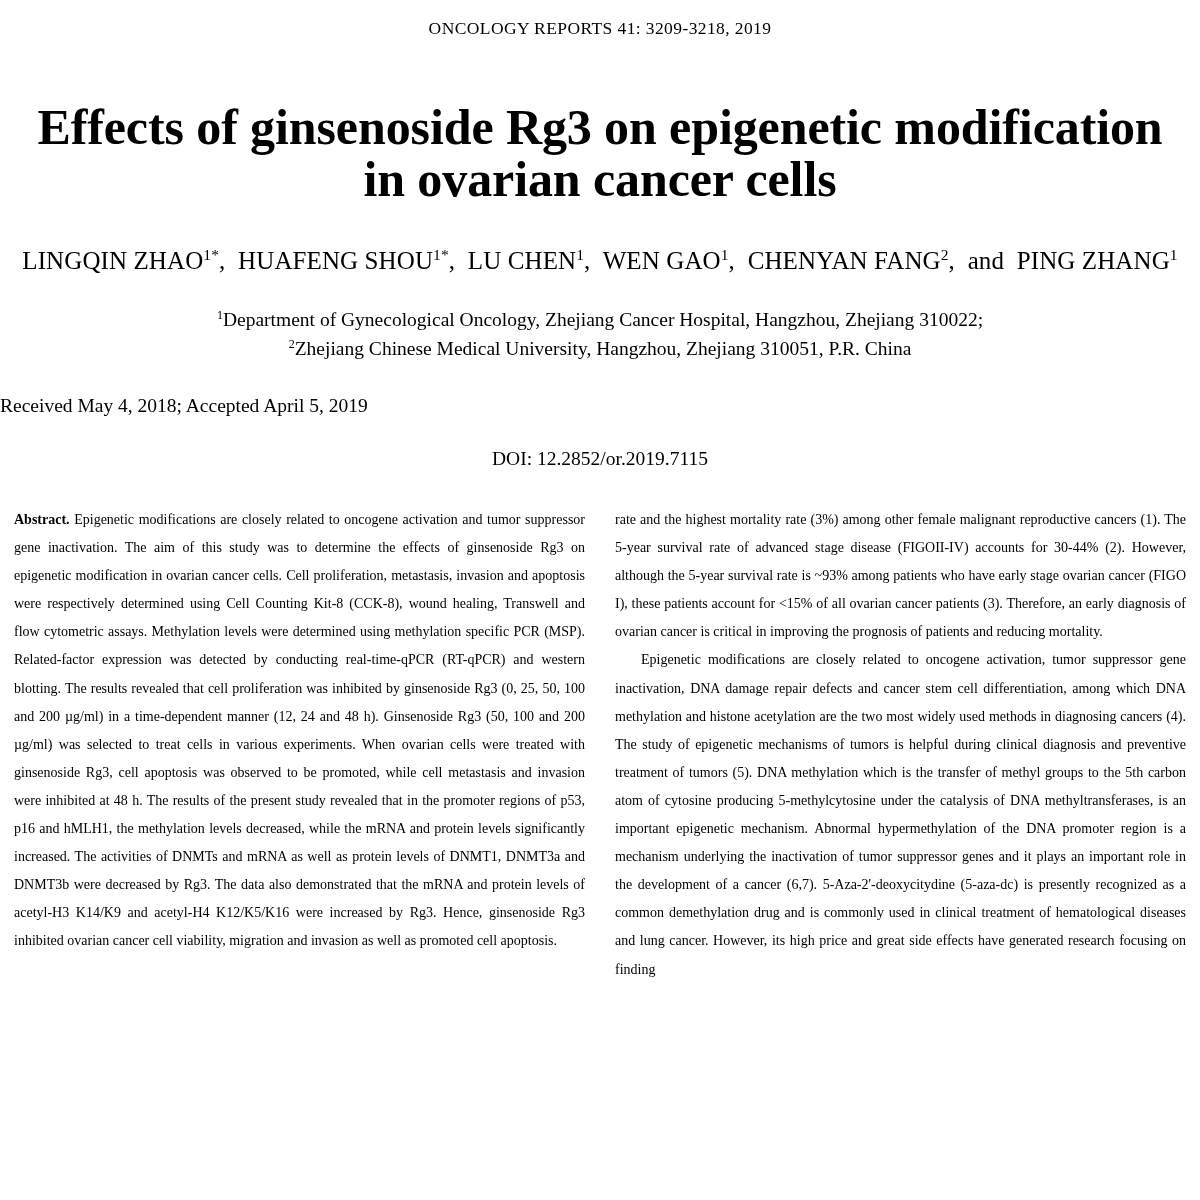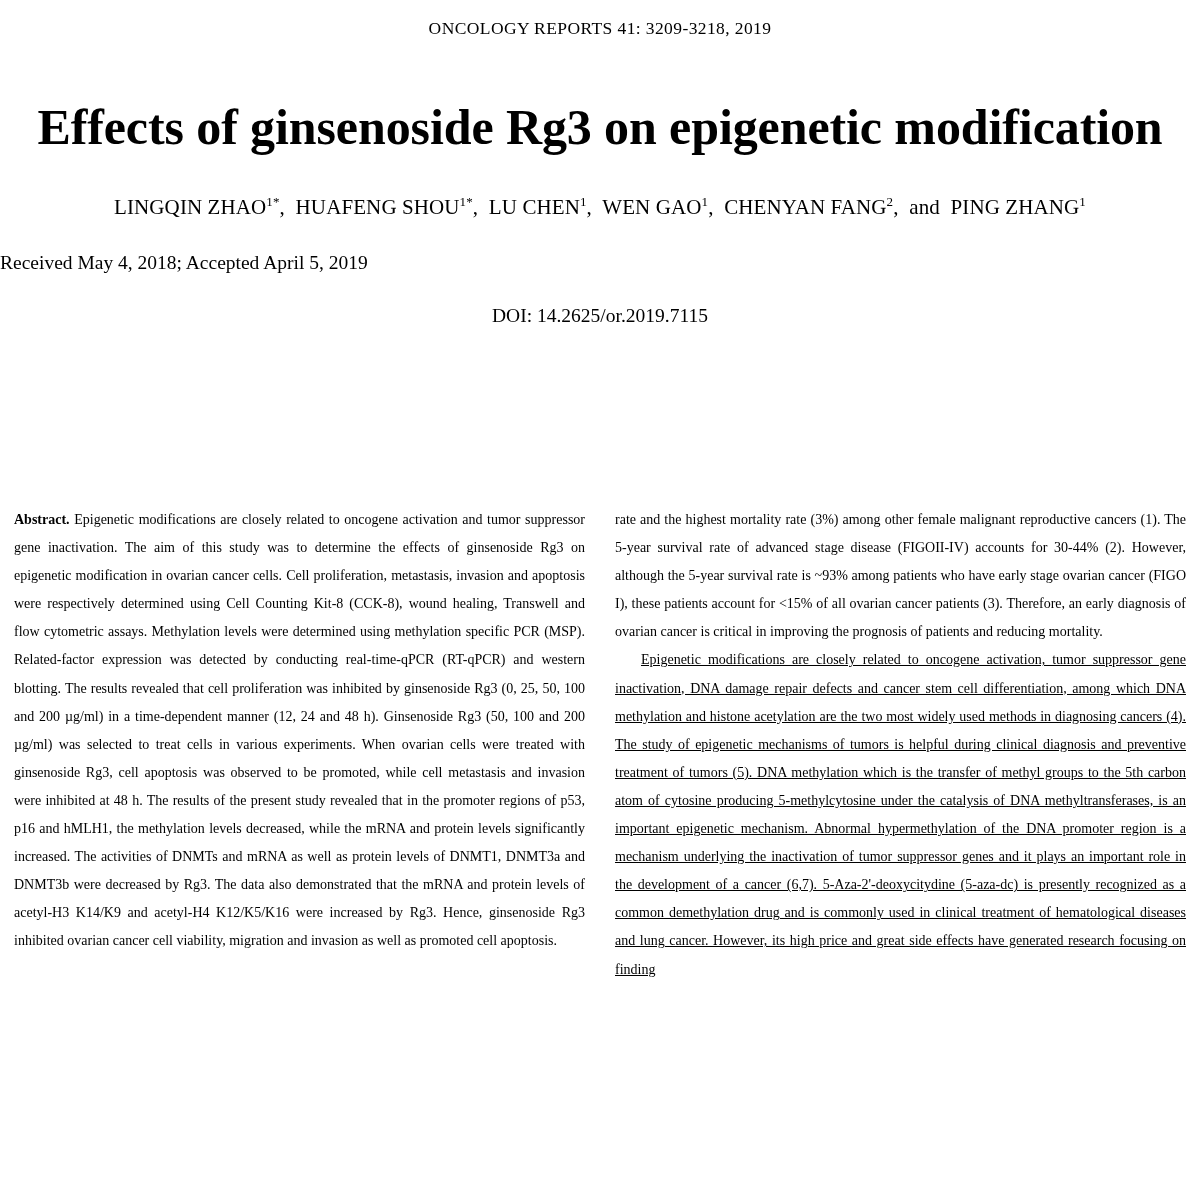--- a/index.html
+++ b/index.html
@@ -43,21 +43,21 @@
     font-size: 50px;
     line-height: 52px;
     letter-spacing: -0.1px;
     font-family: "Liberation Serif", "DejaVu Serif", serif;
   }
 
   
   .authors {
     margin-top: 42px;
     text-align: center;
-    font-size: 21px;
+    font-size: 25px;
     letter-spacing: 0.1px;
     white-space: nowrap;
   }
   .authors sup {
     font-size: 0.62em;
     vertical-align: super;
     line-height: 0;
   }
 
   
@@ -103,45 +103,53 @@
   .col p {
     margin: 0;
     font-size: 14px;
     line-height: 28.1px;
     text-align: justify;
     text-justify: inter-word;
     hyphens: none;
   }
   .col p.indent {
     text-indent: 26px;
-    text-decoration: underline;
   }
   .lead {
     font-weight: bold;
   }
 </style>
 </head>
 <body>
 
 <div class="page">
 
   <div class="running-head">ONCOLOGY REPORTS  41:  3209-3218,  2019</div>
 
   <div class="title-block">
     <div class="title-line">Effects of ginsenoside Rg3 on epigenetic modification</div>
+    <div class="title-line">in ovarian cancer cells</div>
   </div>
 
   <div class="authors">
     <span id="authors-slot"><span>LINGQIN ZHAO</span><sup>1*</sup>,&nbsp; <span>HUAFENG SHOU</span><sup>1*</sup>,&nbsp; <span>LU CHEN</span><sup>1</sup>,&nbsp; <span>WEN GAO</span><sup>1</sup>,&nbsp; <span>CHENYAN FANG</span><sup>2</sup>,&nbsp; and&nbsp; <span>PING ZHANG</span><sup>1</sup></span>
   </div>
 
+  <div class="affiliations">
+    <div>
+      <sup>1</sup><span>Department of Gynecological Oncology, Zhejiang Cancer Hospital, Hangzhou, Zhejiang 310022;</span>
+    </div>
+    <div>
+      <sup>2</sup><span>Zhejiang Chinese Medical University, Hangzhou, Zhejiang 310051, P.R. China</span>
+    </div>
+  </div>
 
   <div class="dates">Received May 4, 2018;  Accepted April 5, 2019</div>
 
-  <div class="doi">DOI: 14.2625/or.2019.7115</div>
+  <div class="doi">DOI: 12.2852/or.2019.7115</div>
 
   <div class="columns">
 
     <div class="col">
       <p><span class="lead">Abstract.</span><span> Epigenetic modifications are closely related to oncogene activation and tumor suppressor gene inactivation. The aim of this study was to determine the effects of ginsenoside Rg3 on epigenetic modification in ovarian cancer cells. Cell proliferation, metastasis, invasion and apoptosis were respectively determined using Cell Counting Kit-8 (CCK-8), wound healing, Transwell and flow cytometric assays. Methylation levels were determined using methylation specific PCR (MSP). Related-factor expression was detected by conducting real-time-qPCR (RT-qPCR) and western blotting. The results revealed that cell proliferation was inhibited by ginsenoside Rg3 (0, 25, 50, 100 and 200 µg/ml) in a time-dependent manner (12, 24 and 48 h). Ginsenoside Rg3 (50, 100 and 200 µg/ml) was selected to treat cells in various experiments. When ovarian cells were treated with ginsenoside Rg3, cell apoptosis was observed to be promoted, while cell metastasis and invasion were inhibited at 48 h. The results of the present study revealed that in the promoter regions of p53, p16 and hMLH1, the methylation levels decreased, while the mRNA and protein levels significantly increased. The activities of DNMTs and mRNA as well as protein levels of DNMT1, DNMT3a and DNMT3b were decreased by Rg3. The data also demonstrated that the mRNA and protein levels of acetyl-H3 K14/K9 and acetyl-H4 K12/K5/K16 were increased by Rg3. Hence, ginsenoside Rg3 inhibited ovarian cancer cell viability, migration and invasion as well as promoted cell apoptosis.</span></p>
     </div>
 
     <div class="col">
       <p>rate and the highest mortality rate (3%) among other female malignant reproductive cancers (1). The 5-year survival rate of advanced stage disease (FIGOII-IV) accounts for 30-44% (2). However, although the 5-year survival rate is ~93% among patients who have early stage ovarian cancer (FIGO I), these patients account for &lt;15% of all ovarian cancer patients (3). Therefore, an early diagnosis of ovarian cancer is critical in improving the prognosis of patients and reducing mortality.</p>
       <p class="indent">Epigenetic modifications are closely related to oncogene activation, tumor suppressor gene inactivation, DNA damage repair defects and cancer stem cell differentiation, among which DNA methylation and histone acetylation are the two most widely used methods in diagnosing cancers (4). The study of epigenetic mechanisms of tumors is helpful during clinical diagnosis and preventive treatment of tumors (5). DNA methylation which is the transfer of methyl groups to the 5th carbon atom of cytosine producing 5-methylcytosine under the catalysis of DNA methyltransferases, is an important epigenetic mechanism. Abnormal hypermethylation of the DNA promoter region is a mechanism underlying the inactivation of tumor suppressor genes and it plays an important role in the development of a cancer (6,7). 5-Aza-2'-deoxycitydine (5-aza-dc) is presently recognized as a common demethylation drug and is commonly used in clinical treatment of hematological diseases and lung cancer. However, its high price and great side effects have generated research focusing on finding</p>

